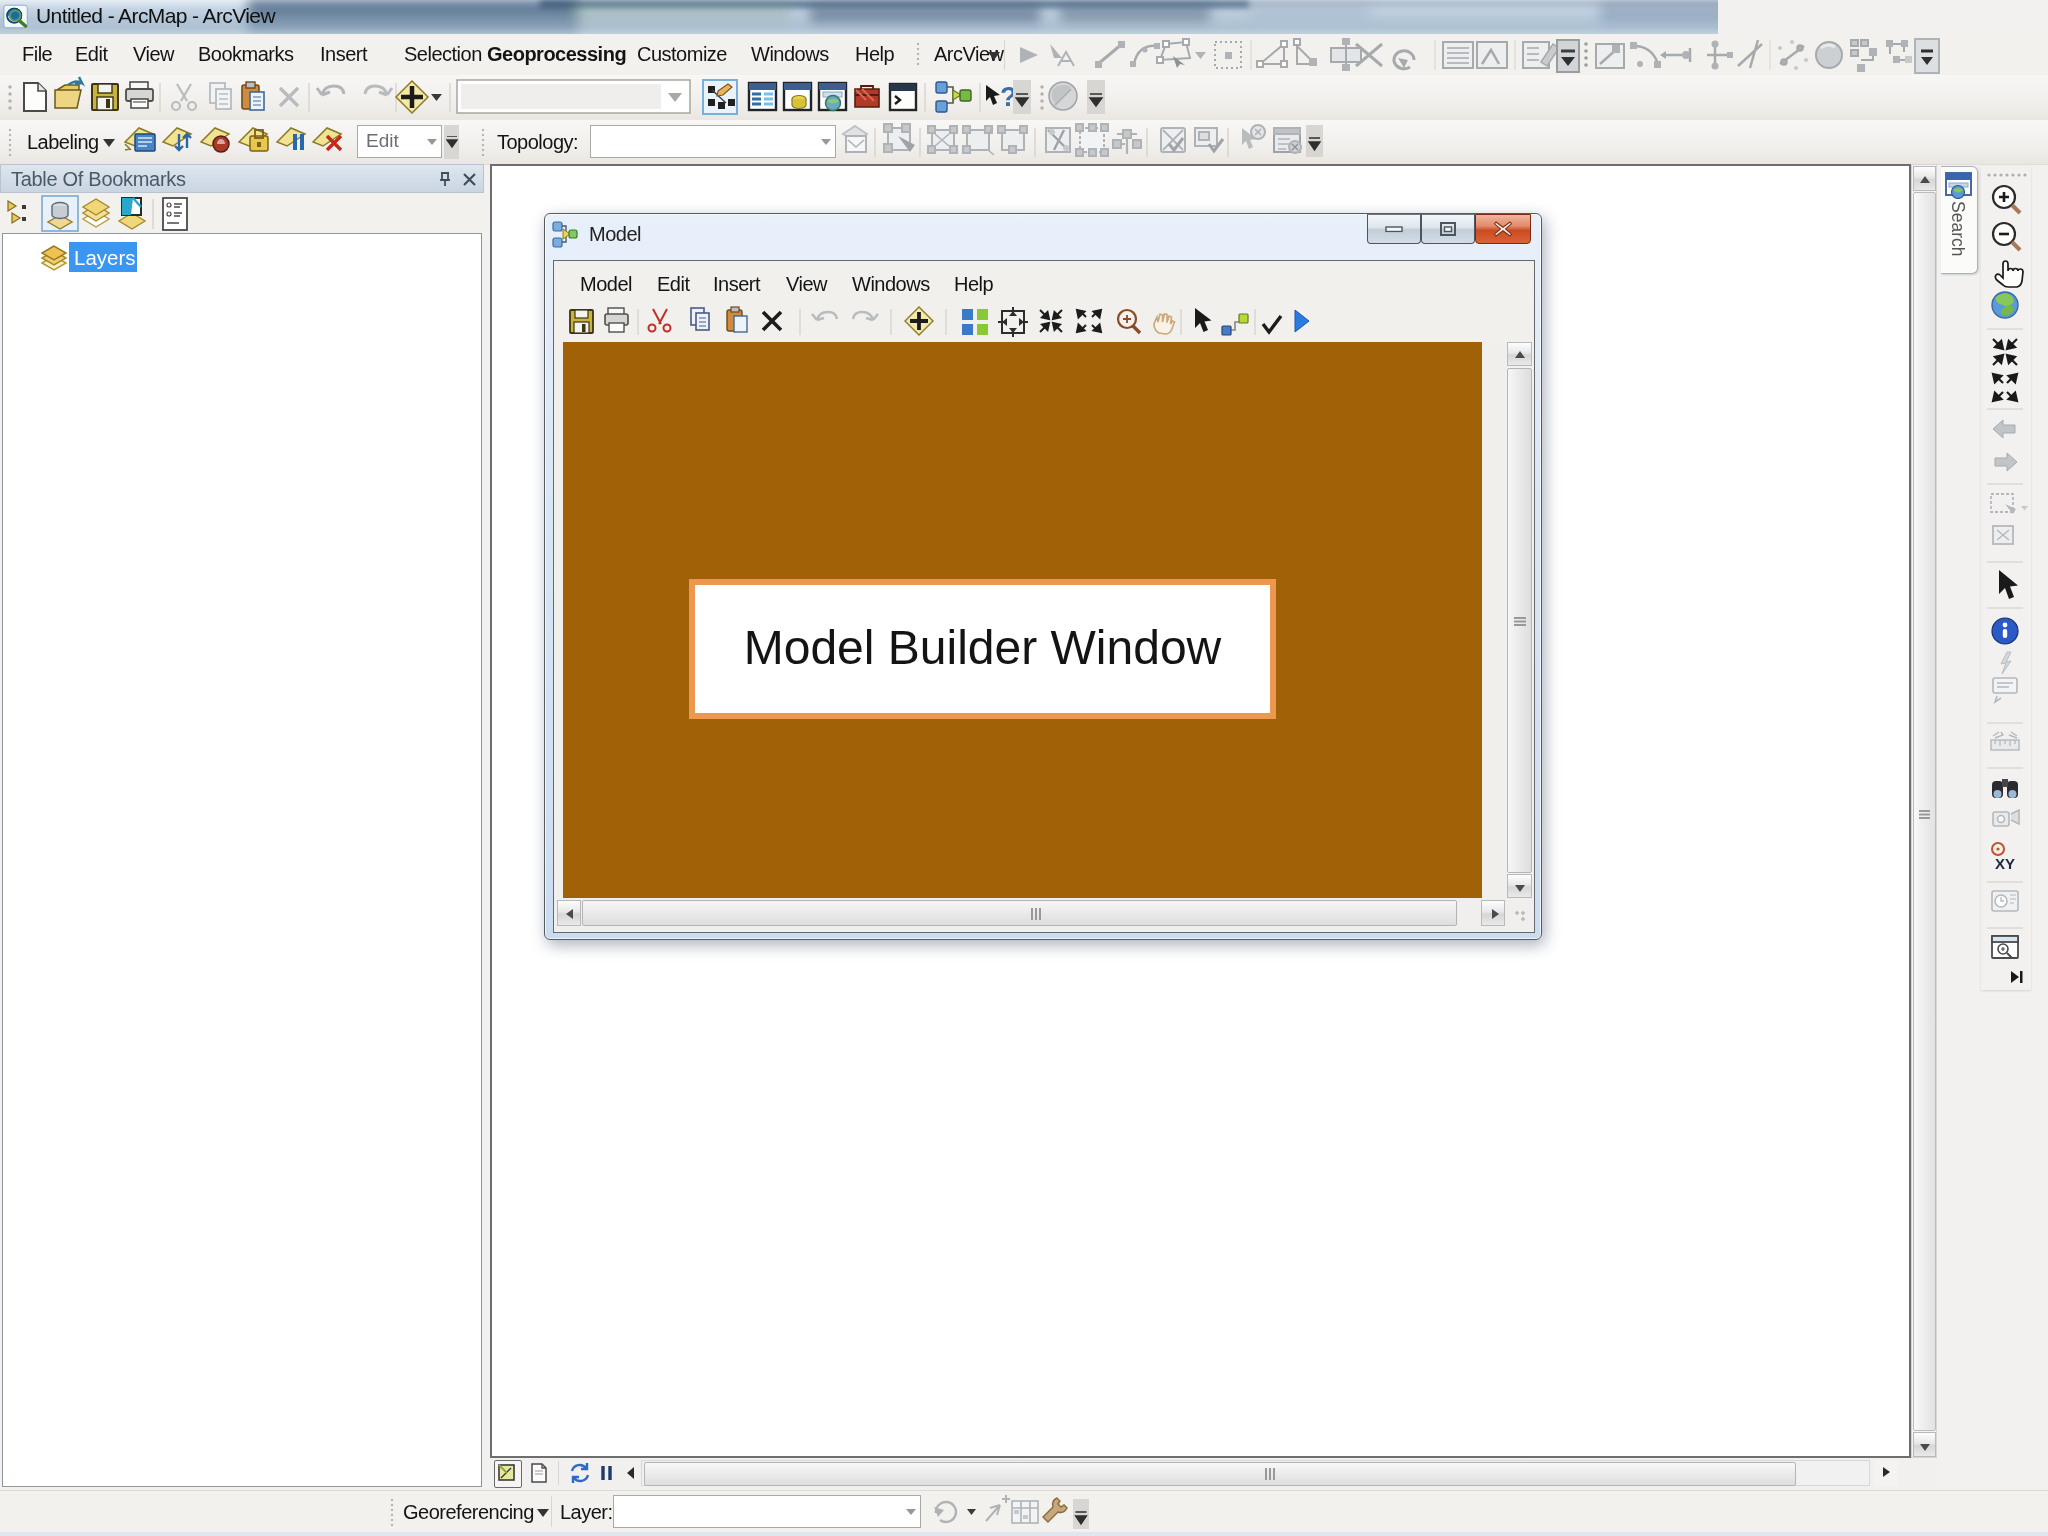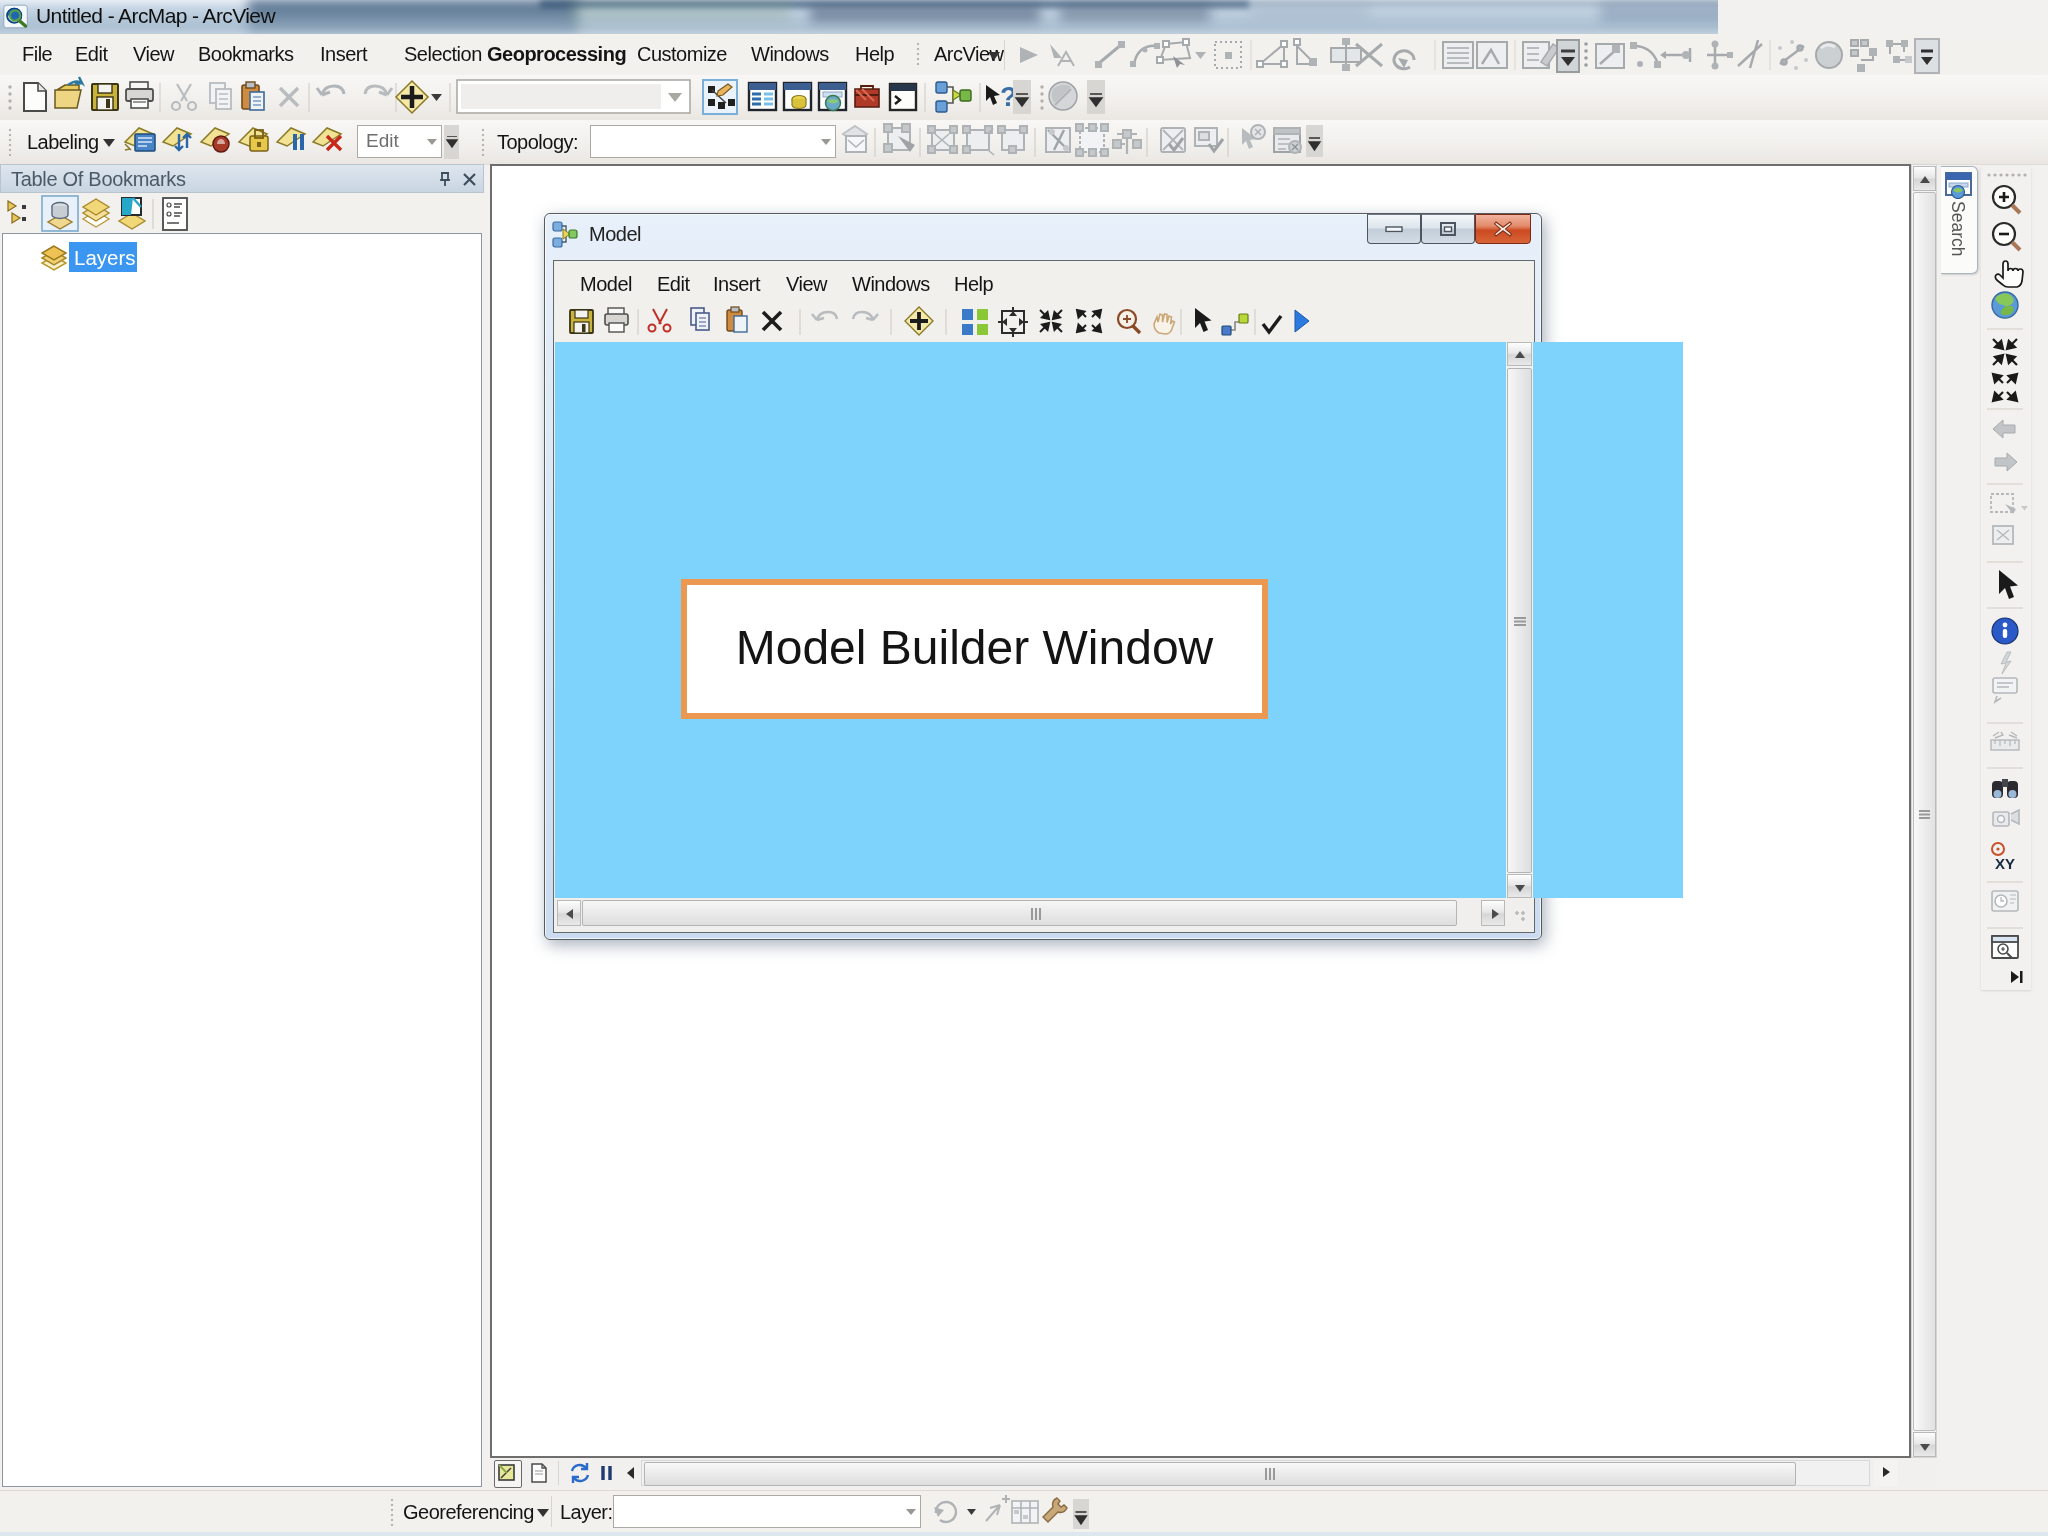--- a/index.html
+++ b/index.html
@@ -42,21 +42,21 @@
   
   #model{left:544px;top:213px;width:998px;height:727px;background:linear-gradient(180deg,#e8f0fa 0%,#d9e6f5 40%,#ccdcf0 100%);border:1px solid #565b60;border-radius:6px;box-shadow:3px 5px 16px rgba(40,60,90,.4), inset 0 0 0 1px rgba(255,255,255,.7);box-sizing:border-box;}
   #mtitle{position:absolute;left:0;top:0;width:996px;height:46px;}
   #mtitle .t{position:absolute;left:44px;top:9px;font-size:20px;letter-spacing:-0.5px;color:#222;}
   #mwin{position:absolute;left:8px;top:46px;width:982px;height:673px;background:#f0efec;border:1px solid #64696e;box-sizing:border-box;}
   .mcapbtn{position:absolute;top:0;height:30px;border:1px solid #4d565e;border-top-color:#6f7a84;border-radius:0 0 4px 4px;background:linear-gradient(180deg,#f4f7fa 0%,#dde5ec 45%,#c2cdd8 52%,#d4dde6 100%);box-sizing:border-box;}
   .mcapbtn svg{position:absolute;left:50%;top:50%;transform:translate(-50%,-50%);}
   #mmenu{position:absolute;left:1px;top:1px;width:978px;height:40px;background:#f1f0ed;}
   #mmenu span{position:absolute;top:11px;font-size:20px;letter-spacing:-0.5px;color:#141414;}
   #mtb{position:absolute;left:1px;top:41px;width:978px;height:40px;background:#f1f0ed;}
-  #mcanvas{position:absolute;left:1px;top:81px;width:1128px;height:556px;background:#7dd3fc;}
+  #mcanvas{position:absolute;left:9px;top:81px;width:919px;height:556px;background:#a16207;}
   #mvscroll{position:absolute;left:952px;top:81px;width:27px;height:556px;background:#f1f1f1;}
   #mhscroll{position:absolute;left:1px;top:637px;width:978px;height:31px;background:#f0efed;}
   #obox{position:absolute;left:126px;top:237px;width:587px;height:140px;border:6px solid #ec9851;background:#fff;box-sizing:border-box;}
   #obox .t{position:absolute;left:0;top:50%;transform:translateY(-52%);width:100%;text-align:center;font-size:48px;color:#141414;}
   .sbtn{position:absolute;background:linear-gradient(180deg,#fdfdfd,#e8e8e8 45%,#d6d6d6 55%,#e9e9e9);border:1px solid #b9b9b9;box-sizing:border-box;}
   .sarr{width:0;height:0;position:absolute;}
 </style>
 </head>
 <body>
 <div id="root">

